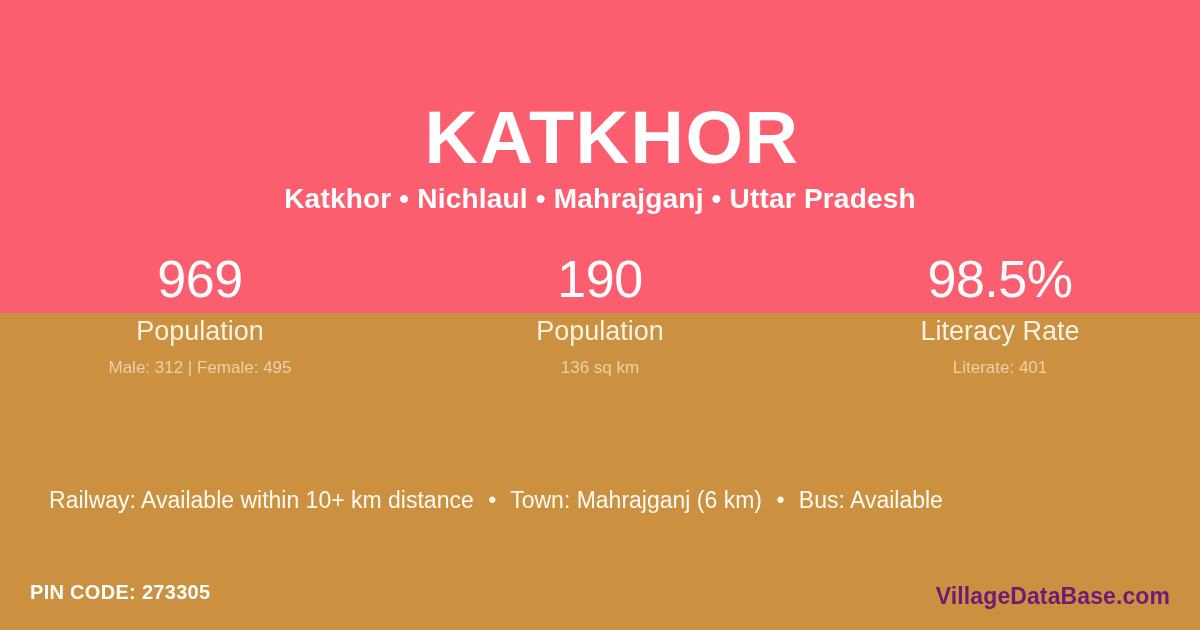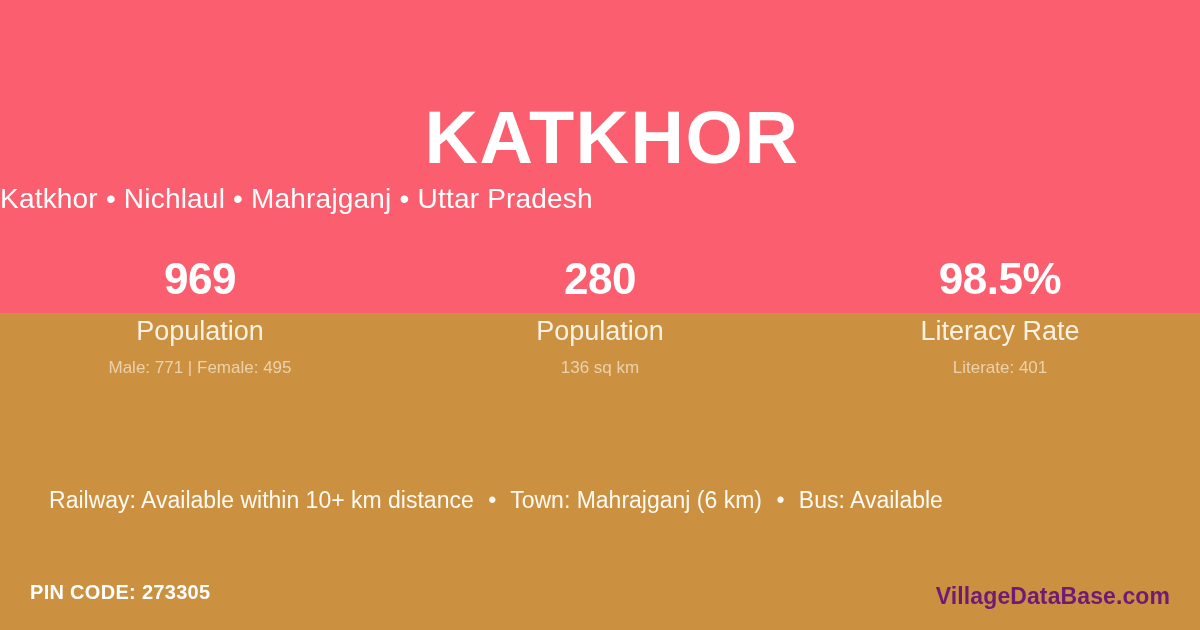--- a/index.html
+++ b/index.html
@@ -65,45 +65,45 @@
     text-align: center;
     white-space: nowrap;
   }
   .village-breadcrumb {
     position: absolute;
     left: 0;
     top: 182px;
     width: 1200px;
     font-size: 28px;
     line-height: 34px;
-    font-weight: 400;
-    color: #ffffff;
-    text-align: left;
+    font-weight: 700;
+    color: #ffffff;
+    text-align: center;
     letter-spacing: 0.2px;
     white-space: nowrap;
   }
 
   
   .stats-row {
     position: absolute;
     left: 0;
     top: 245px;
     width: 1200px;
     display: flex;
     flex-direction: row;
     z-index: 5;
   }
   .stat-col {
     flex: 1 1 0;
     text-align: center;
   }
   .stat-value {
-    font-size: 44px;
+    font-size: 52px;
     line-height: 68px;
-    font-weight: 700;
+    font-weight: 400;
     color: #ffffff;
     letter-spacing: -0.5px;
     white-space: nowrap;
   }
   .stat-label {
     margin-top: 2px;
     font-size: 27px;
     line-height: 32px;
     font-weight: 400;
     color: #fdf2e2;
@@ -180,25 +180,25 @@
   <div class="header">
     <div class="village-title">KATKHOR</div>
     <div class="village-breadcrumb">Katkhor • Nichlaul • Mahrajganj • Uttar Pradesh</div>
   </div>
 
   <div class="stats-row">
 
     <div class="stat-col">
       <div class="stat-value">969</div>
       <div class="stat-label">Population</div>
-      <div class="stat-sub">Male: 771 | Female: 495</div>
+      <div class="stat-sub">Male: 312 | Female: 495</div>
     </div>
 
     <div class="stat-col">
-      <div class="stat-value">280</div>
+      <div class="stat-value">190</div>
       <div class="stat-label">Population</div>
       <div class="stat-sub">136 sq km</div>
     </div>
 
     <div class="stat-col">
       <div class="stat-value">98.5%</div>
       <div class="stat-label">Literacy Rate</div>
       <div class="stat-sub">Literate: 401</div>
     </div>
 

